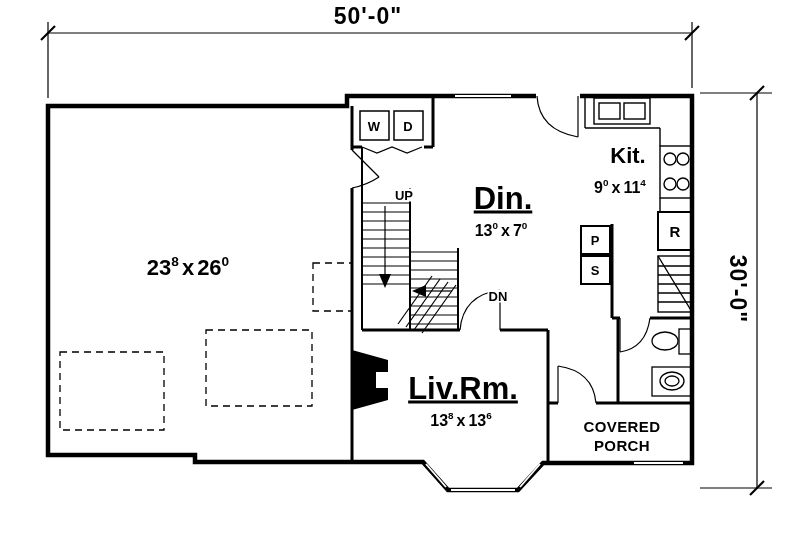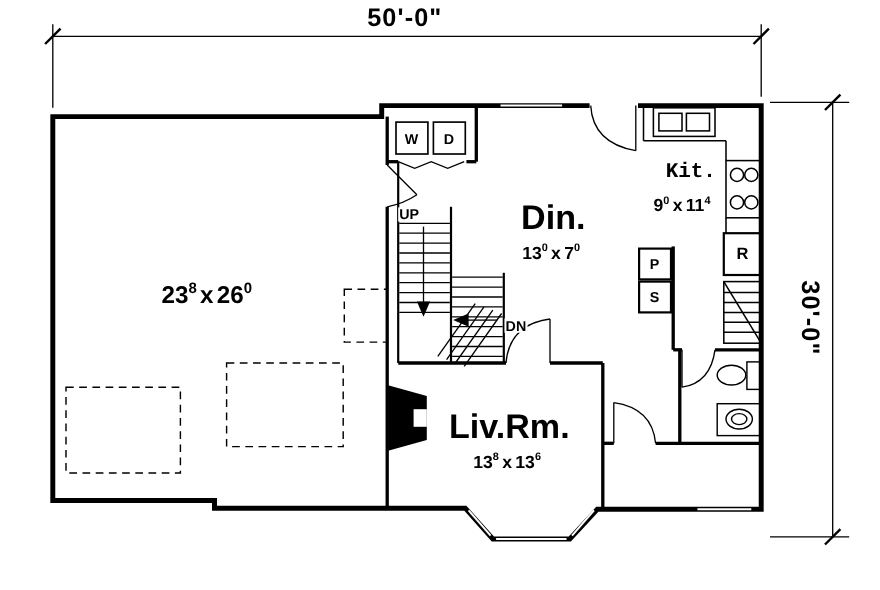--- a/index.html
+++ b/index.html
@@ -3,22 +3,22 @@
 <meta charset="utf-8">
 <style>
   html,body{margin:0;padding:0;background:#fff;}
   .stage{position:relative;width:800px;height:536px;background:#fff;overflow:hidden;
          font-family:"Liberation Sans","DejaVu Sans",sans-serif;color:#000;}
   .stage svg{position:absolute;left:0;top:0;}
   .lbl{position:absolute;transform:translate(-50%,-50%);white-space:nowrap;font-weight:bold;line-height:1;}
   .lbl.rot{transform:translate(-50%,-50%) rotate(90deg);}
   .dim{font-size:23px;letter-spacing:1px;}
   .room-xl{font-size:36px;}
-  .room-lg{font-size:31px;}
-  .room-md{font-size:19px;font-family:Liberation Mono, monospace;}
+  .room-lg{font-size:31px;text-decoration:underline;}
+  .room-md{font-size:22px;}
   .size{font-size:16px;text-align:right;}
   .size sup{font-size:62%;line-height:0;position:relative;top:-1px;}
   .size .x{padding:0 3px;}
   .tag{font-size:13px;background:#fff;padding:0 1px;}
   .porch{font-size:15px;text-align:center;line-height:1.25;letter-spacing:.4px;}
 </style>
 </head>
 <body>
 
 <div class="stage">
@@ -200,22 +200,26 @@
 
   <div class="lbl room-lg" style="left:503px;top:198px">Din.</div>
   <div class="lbl size" style="left:501px;top:231px"><span>13</span><sup>0</sup><span class="x">x</span><span>7</span><sup>0</sup></div>
 
   <div class="lbl room-md" style="left:628px;top:156px">Kit.</div>
   <div class="lbl size" style="left:620px;top:188px"><span>9</span><sup>0</sup><span class="x">x</span><span>11</span><sup>4</sup></div>
 
   <div class="lbl room-lg" style="left:463px;top:388px">Liv.Rm.</div>
   <div class="lbl size" style="left:461px;top:421px"><span>13</span><sup>8</sup><span class="x">x</span><span>13</span><sup>6</sup></div>
 
+  <div class="lbl porch" style="left:622px;top:437px">
+    <div>COVERED</div>
+    <div>PORCH</div>
+  </div>
 
   <div class="lbl tag" style="left:374px;top:126px">W</div>
   <div class="lbl tag" style="left:408px;top:126px">D</div>
-  <div class="lbl tag" style="left:372px;top:195px">UP</div>
-  <div class="lbl tag" style="left:469px;top:296px">DN</div>
+  <div class="lbl tag" style="left:404px;top:195px">UP</div>
+  <div class="lbl tag" style="left:498px;top:296px">DN</div>
   <div class="lbl tag" style="left:595px;top:240px">P</div>
   <div class="lbl tag" style="left:595px;top:270px">S</div>
   <div class="lbl tag" style="left:675px;top:231px;font-size:15px">R</div>
 
 </div>
 
 </body></html>

